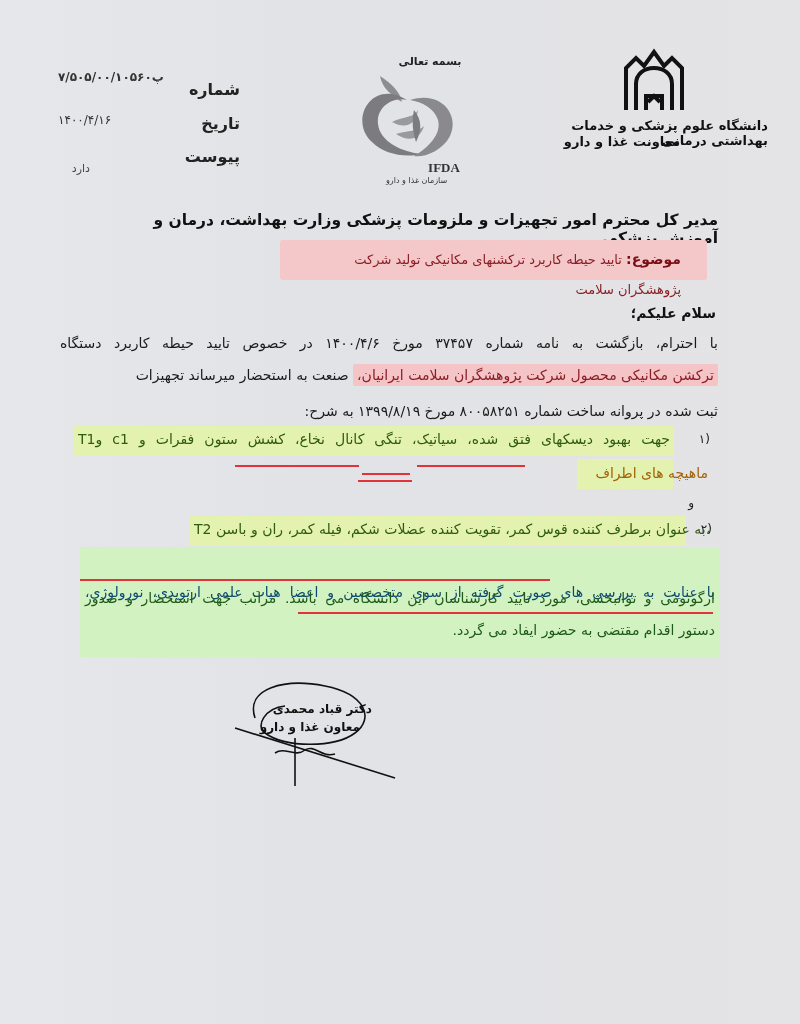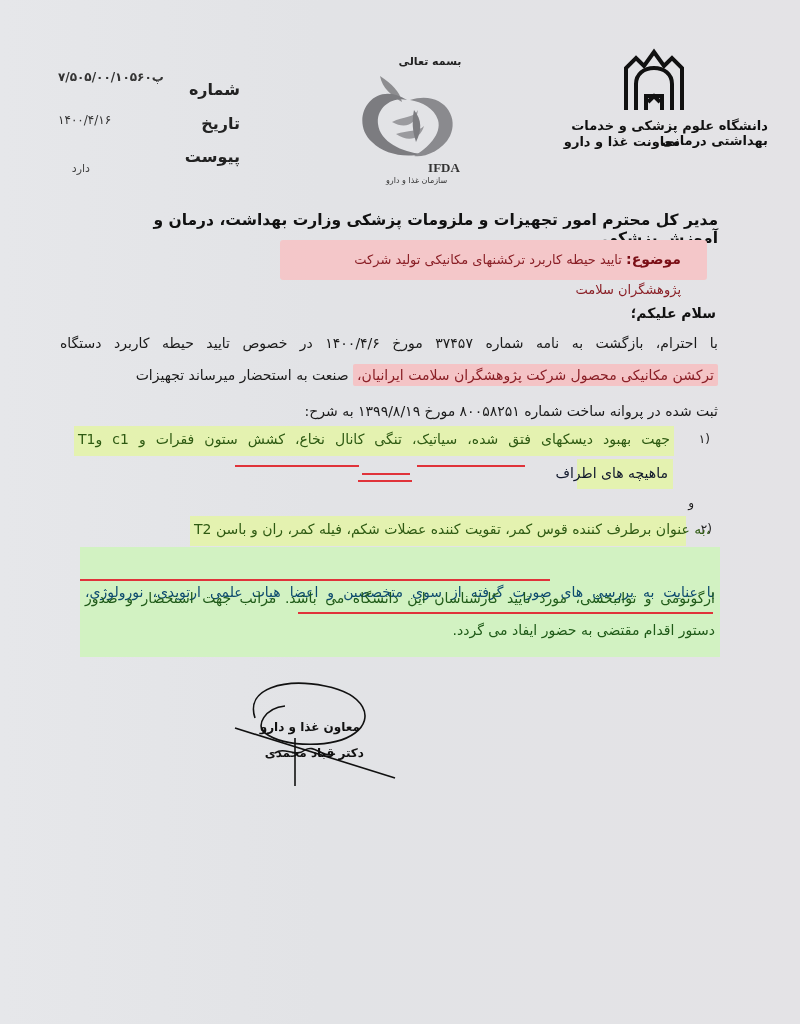--- a/index.html
+++ b/index.html
@@ -89,21 +89,21 @@
 <div class="abs rtl body-line" style="left:60px; top:335px; width:658px; text-align:justify; text-align-last:justify;">با احترام، بازگشت به نامه شماره ۳۷۴۵۷ مورخ ۱۴۰۰/۴/۶ در خصوص تایید حیطه کاربرد دستگاه</div>
 <div class="abs rtl body-line" style="left:60px; top:367px; width:658px;">
   <span class="hl-red">ترکشن مکانیکی محصول شرکت پژوهشگران سلامت ایرانیان،</span><span> صنعت به استحضار میرساند تجهیزات</span>
 </div>
 <div class="abs rtl body-line" style="left:300px; top:403px; width:418px;">ثبت شده در پروانه ساخت شماره ۸۰۰۵۸۲۵۱ مورخ ۱۳۹۹/۸/۱۹ به شرح:</div>
 
 <div class="abs rtl" style="left:690px; top:432px; width:20px; font-size:12px;">۱)</div>
 <div class="abs hl-yellow" style="left:74px; top:426px; width:600px; height:30px;"></div>
 <div class="abs rtl body-line" style="left:78px; top:431px; width:592px; color:#2e5a12; text-align:justify; text-align-last:justify;">T1و c1 جهت بهبود دیسکهای فتق شده، سیاتیک، تنگی کانال نخاع، کشش ستون فقرات و</div>
 <div class="abs hl-yellow" style="left:577px; top:459px; width:96px; height:30px;"></div>
-<div class="abs rtl body-line" style="left:578px; top:465px; width:90px; color:#0f172a;">ماهیچه های اطراف</div>
+<div class="abs rtl body-line" style="left:578px; top:465px; width:90px; color:#a16207;padding-left:40px;">ماهیچه های اطراف</div>
 <div class="uline" style="left:235px; top:465px; width:124px;"></div>
 <div class="uline" style="left:417px; top:465px; width:108px;"></div>
 <div class="uline" style="left:362px; top:473px; width:48px;"></div>
 <div class="uline" style="left:358px; top:480px; width:54px;"></div>
 
 <div class="abs rtl" style="left:680px; top:496px; width:14px; font-size:12px;">و</div>
 
 <div class="abs rtl" style="left:692px; top:522px; width:20px; font-size:12px;">۲)</div>
 <div class="abs hl-yellow" style="left:190px; top:516px; width:496px; height:30px;"></div>
 <div class="abs rtl body-line" style="left:194px; top:521px; width:488px; color:#2e5a12; text-align:justify; text-align-last:justify;">T2 به عنوان برطرف کننده قوس کمر، تقویت کننده عضلات شکم، فیله کمر، ران و باسن،</div>
@@ -118,14 +118,14 @@
 <div class="abs rtl body-line" style="left:380px; top:622px; width:335px; color:#1f5a18;">دستور اقدام مقتضی به حضور ایفاد می گردد.</div>
 
 <div class="abs" style="left:225px; top:678px; width:180px; height:110px;">
   <svg width="180" height="110" viewBox="0 0 180 110" fill="none" stroke="#111" stroke-width="1.6">
     <path d="M30 40 C20 10 60 0 100 8 C140 16 150 40 130 55 C110 70 60 70 40 55 C30 48 40 30 60 28"></path>
     <path d="M10 50 L170 100"></path>
     <path d="M50 75 C60 68 70 80 80 72 C90 66 96 80 110 76"></path>
     <path d="M70 60 L70 108"></path>
   </svg>
 </div>
-<div class="abs rtl sig-text" style="left:254px; top:700px; width:110px;margin-top:44px;">دکتر قباد محمدی</div>
+<div class="abs rtl sig-text" style="left:262px; top:700px; width:110px;">دکتر قباد محمدی</div>
 <div class="abs rtl sig-text" style="left:250px; top:718px; width:110px;">معاون غذا و دارو</div>
 
 </body></html>

